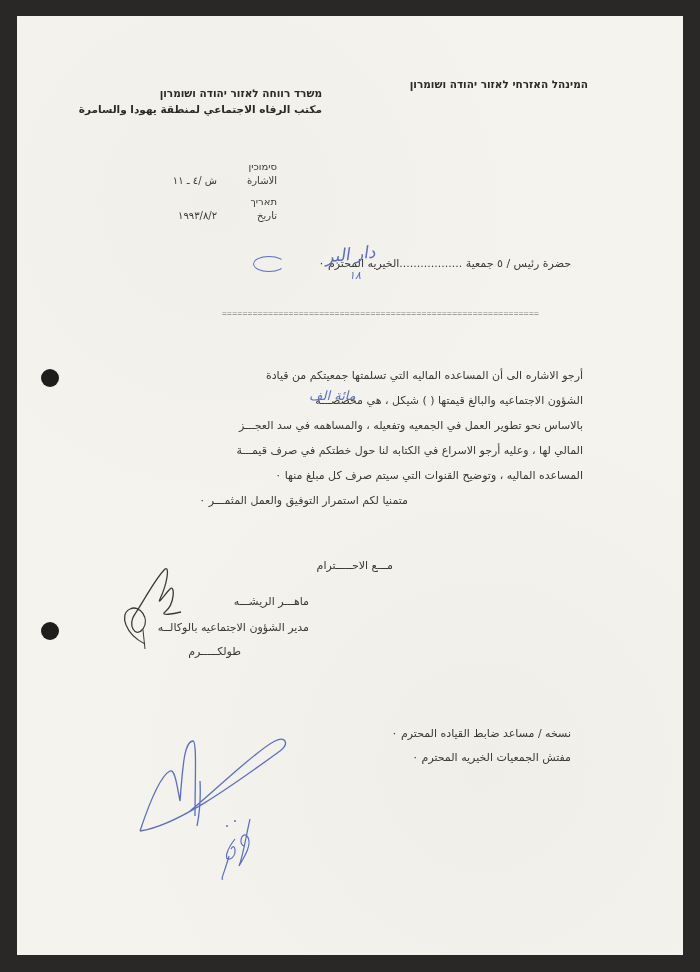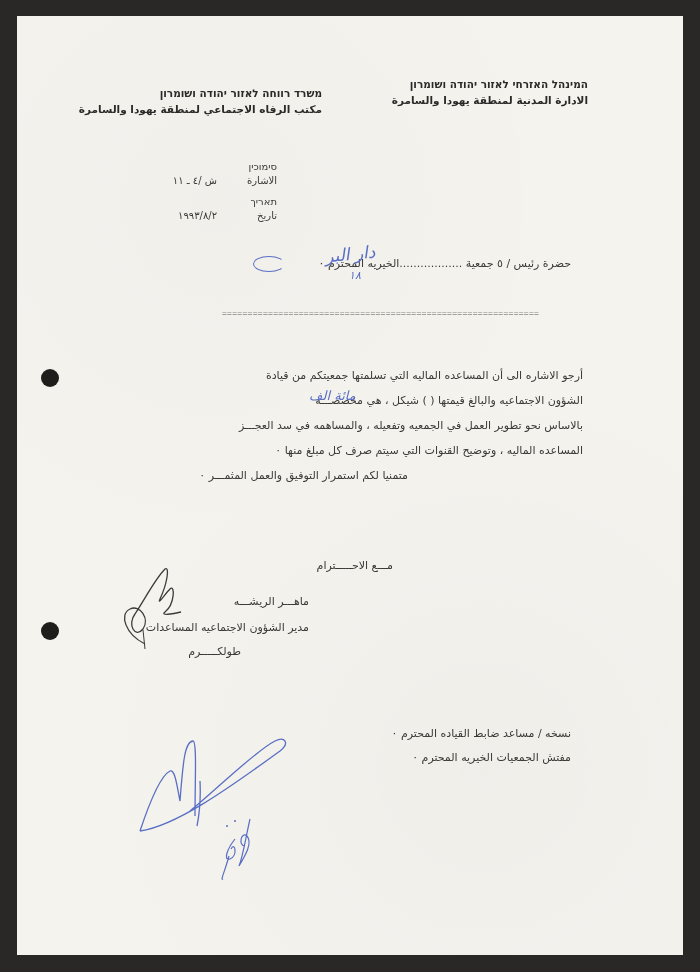--- a/index.html
+++ b/index.html
@@ -57,21 +57,20 @@
 </head>
 <body>
 
 <div class="page">
 
   <div class="hole" style="left:24px; top:353px;"></div>
   <div class="hole" style="left:24px; top:606px;"></div>
 
   <div class="abs rtl" style="right:95px; top:60px; width:250px;">
     <div class="hdr">המינהל האזרחי לאזור יהודה ושומרון</div>
-    <div class="hdr">الادارة المدنية لمنطقة يهودا والسامرة</div>
   </div>
 
   <div class="abs rtl" style="left:55px; top:69px; width:250px;">
     <div class="hdr">משרד רווחה לאזור יהודה ושומרון</div>
     <div class="hdr">مكتب الرفاه الاجتماعي لمنطقة يهودا والسامرة</div>
   </div>
 
   <div class="abs rtl" style="left:200px; top:144px; width:60px;">
     <div class="meta-label">סימוכין</div>
     <div class="meta-label">الاشارة</div>
@@ -89,30 +88,31 @@
   <div class="abs hand" style="left:332px; top:253px; font-size:11px;">١٨</div>
   <div class="abs" style="left:236px; top:240px; width:30px; height:14px; border:1px solid #5a6fc4; border-radius:50%; border-right-color:transparent;"></div>
 
 
   <div class="abs rule" style="left:205px; top:293px; width:338px;">==============================================================</div>
 
   <div class="abs rtl" style="right:100px; top:352px; width:470px;">
     <div class="body-text" style="height:25px; padding-right:0;">أرجو الاشاره الى أن المساعده الماليه التي تسلمتها جمعيتكم من قيادة</div>
     <div class="body-text" style="height:25px; padding-right:0;">الشؤون الاجتماعيه والبالغ قيمتها (            ) شيكل ،   هي مخصصـــه</div>
     <div class="body-text" style="height:25px;">بالاساس نحو تطوير العمل في الجمعيه وتفعيله ،   والمساهمه في سد العجـــز</div>
+    <div class="body-text" style="height:25px;">المالي لها ،   وعليه أرجو الاسراع في الكتابه لنا حول خطتكم في صرف قيمـــة</div>
     <div class="body-text" style="height:25px;">المساعده الماليه ،   وتوضيح القنوات التي سيتم صرف كل مبلغ منها ٠</div>
     <div class="body-text" style="height:25px; padding-right:175px;">متمنيا لكم استمرار التوفيق والعمل المثمـــر ٠</div>
   </div>
   <div class="abs hand" style="left:292px; top:372px; font-size:13px;">مائة الف</div>
 
   <div class="abs rtl body-text" style="right:290px; top:542px; width:160px;">مـــع الاحـــــترام</div>
 
   <div class="abs rtl" style="right:374px; top:578px; width:200px;">
     <div class="body-text" style="height:26px;">ماهـــر الريشـــه</div>
-    <div class="body-text" style="height:24px;">مدير الشؤون الاجتماعيه المساعدات</div>
+    <div class="body-text" style="height:24px;">مدير الشؤون الاجتماعيه بالوكالــه</div>
     <div class="body-text" style="padding-right:68px;">طولكـــــرم</div>
   </div>
 
   <svg class="abs" style="left:98px; top:548px;" width="70" height="90" viewBox="0 0 70 90">
     <path d="M30 80 C 10 70, 4 50, 15 45 C 25 40, 35 55, 28 65 C 20 75, 12 60, 20 50 C 30 35, 40 15, 50 5 C 55 2, 52 20, 45 35 C 42 42, 50 30, 55 25 C 60 20, 60 40, 50 48 C 45 52, 58 50, 66 48" fill="none" stroke="#3c3b38" stroke-width="1.3"></path>
     <path d="M28 66 L 30 85" fill="none" stroke="#3c3b38" stroke-width="1"></path>
   </svg>
 
   <div class="abs rtl body-text" style="right:112px; top:710px; width:300px;">نسخه / مساعد ضابط القياده المحترم ٠</div>
   <div class="abs rtl body-text" style="right:112px; top:734px; width:300px;">مفتش الجمعيات الخيريه المحترم ٠</div>

